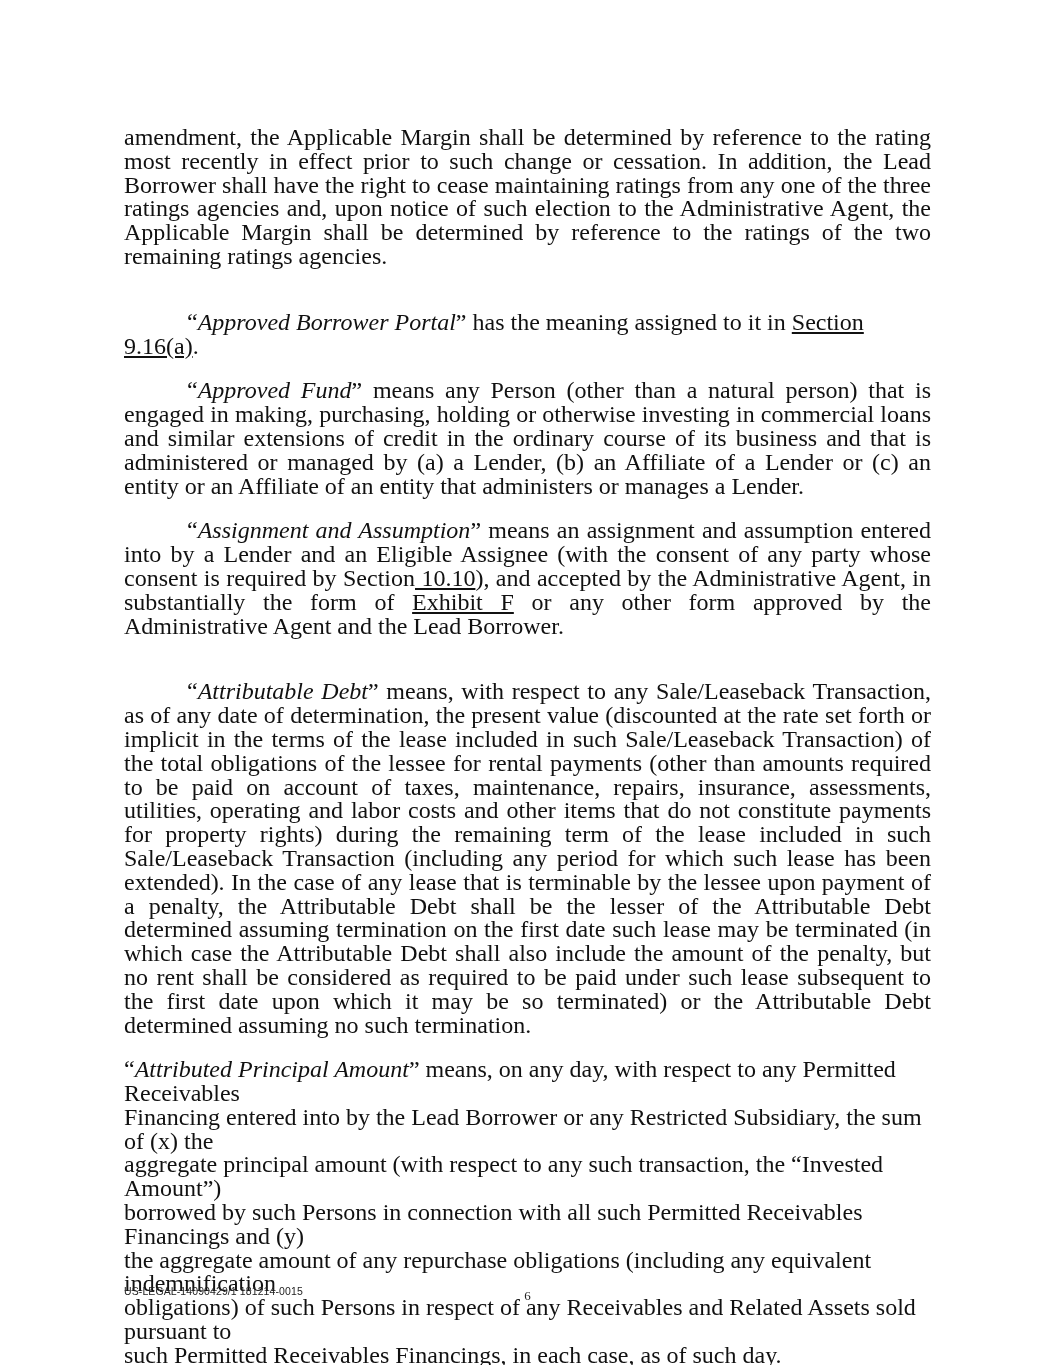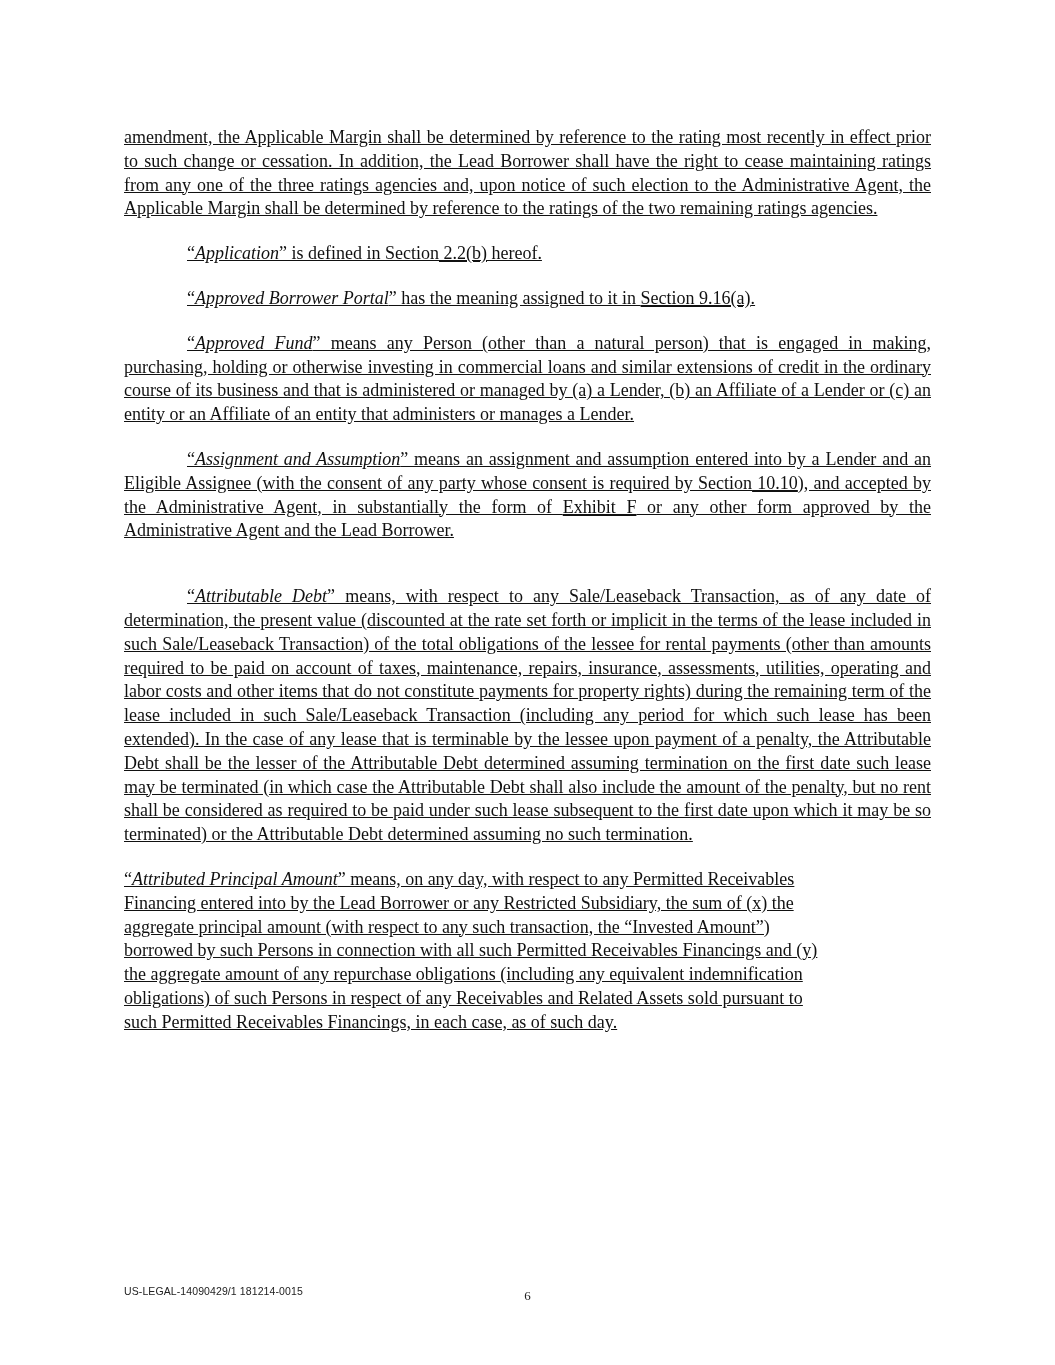--- a/index.html
+++ b/index.html
@@ -4,21 +4,21 @@
 <style>
   html, body { margin: 0; padding: 0; background: #ffffff; }
   body { width: 1055px; height: 1365px; position: relative; overflow: hidden; }
   .page {
     position: absolute; left: 0; top: 0; width: 1055px; height: 1365px;
     background: #fff; color: #111;
     font-family: "Liberation Serif", serif;
   }
   .content { position: absolute; left: 124px; top: 126px; width: 807px; }
   p {
-    margin: 0; font-size: 18px; line-height: 23.8px; text-decoration: underline;
+    margin: 0; font-size: 24px; line-height: 23.8px;
   }
   p.j { text-align: justify; }
   p.ind { text-indent: 63px; }
   .gap { height: 21px; }
   em { font-style: italic; }
   u { text-decoration: underline; text-underline-offset: 2px; }
   .footer-id {
     position: absolute; left: 124px; top: 1273px;
     font-size: 10.5px; color: #222; font-family: Liberation Sans, sans-serif;
     letter-spacing: 0.1px;
@@ -31,21 +31,20 @@
 </style>
 </head>
 <body>
 
 <div class="page">
   <div class="content">
 
     <p class="j">amendment, the Applicable Margin shall be determined by reference to the rating most recently in effect prior to such change or cessation. In addition, the Lead Borrower shall have the right to cease maintaining ratings from any one of the three ratings agencies and, upon notice of such election to the Administrative Agent, the Applicable Margin shall be determined by reference to the ratings of the two remaining ratings agencies.</p>
     <div class="gap"></div>
 
-    <p class="ind"><span>“</span><em>Application</em><span>” is defined in Section</span><u> 2.2(b)</u><span> hereof.</span></p>
     <div class="gap"></div>
 
     <p class="ind"><span>“</span><em>Approved Borrower Portal</em><span>” has the meaning assigned to it in </span><u>Section 9.16(a)</u><span>.</span></p>
     <div class="gap"></div>
 
     <p class="j ind"><span>“</span><em>Approved Fund</em><span>” means any Person (other than a natural person) that is engaged in making, purchasing, holding or otherwise investing in commercial loans and similar extensions of credit in the ordinary course of its business and that is administered or managed by (a) a Lender, (b) an Affiliate of a Lender or (c) an entity or an Affiliate of an entity that administers or manages a Lender.</span></p>
     <div class="gap"></div>
 
     <p class="j ind"><span>“</span><em>Assignment and Assumption</em><span>” means an assignment and assumption entered into by a Lender and an Eligible Assignee (with the consent of any party whose consent is required by Section</span><u> 10.10</u><span>), and accepted by the Administrative Agent, in substantially the form of </span><u>Exhibit F</u><span> or any other form approved by the Administrative Agent and the Lead Borrower.</span></p>
     <div class="gap"></div>

